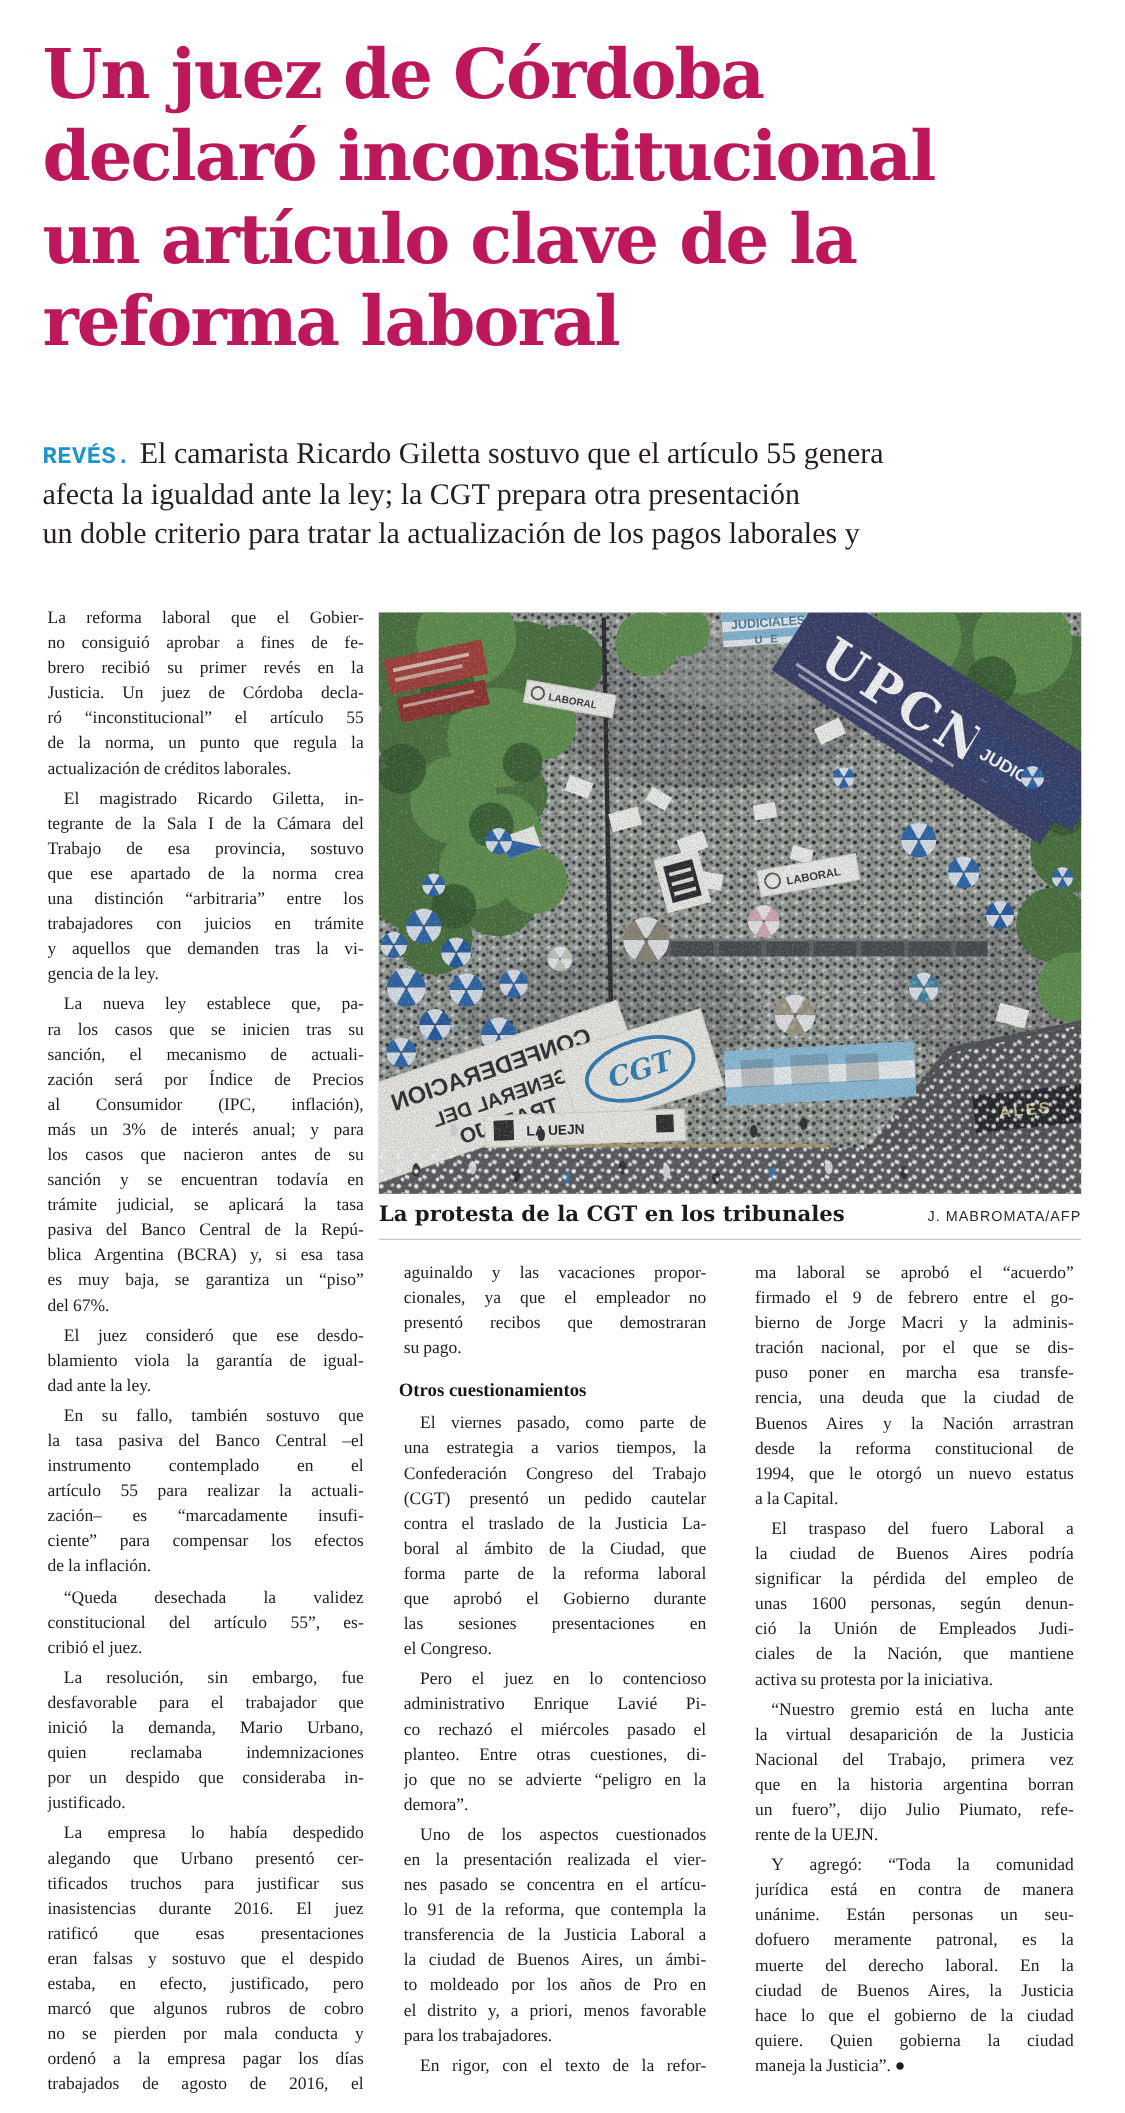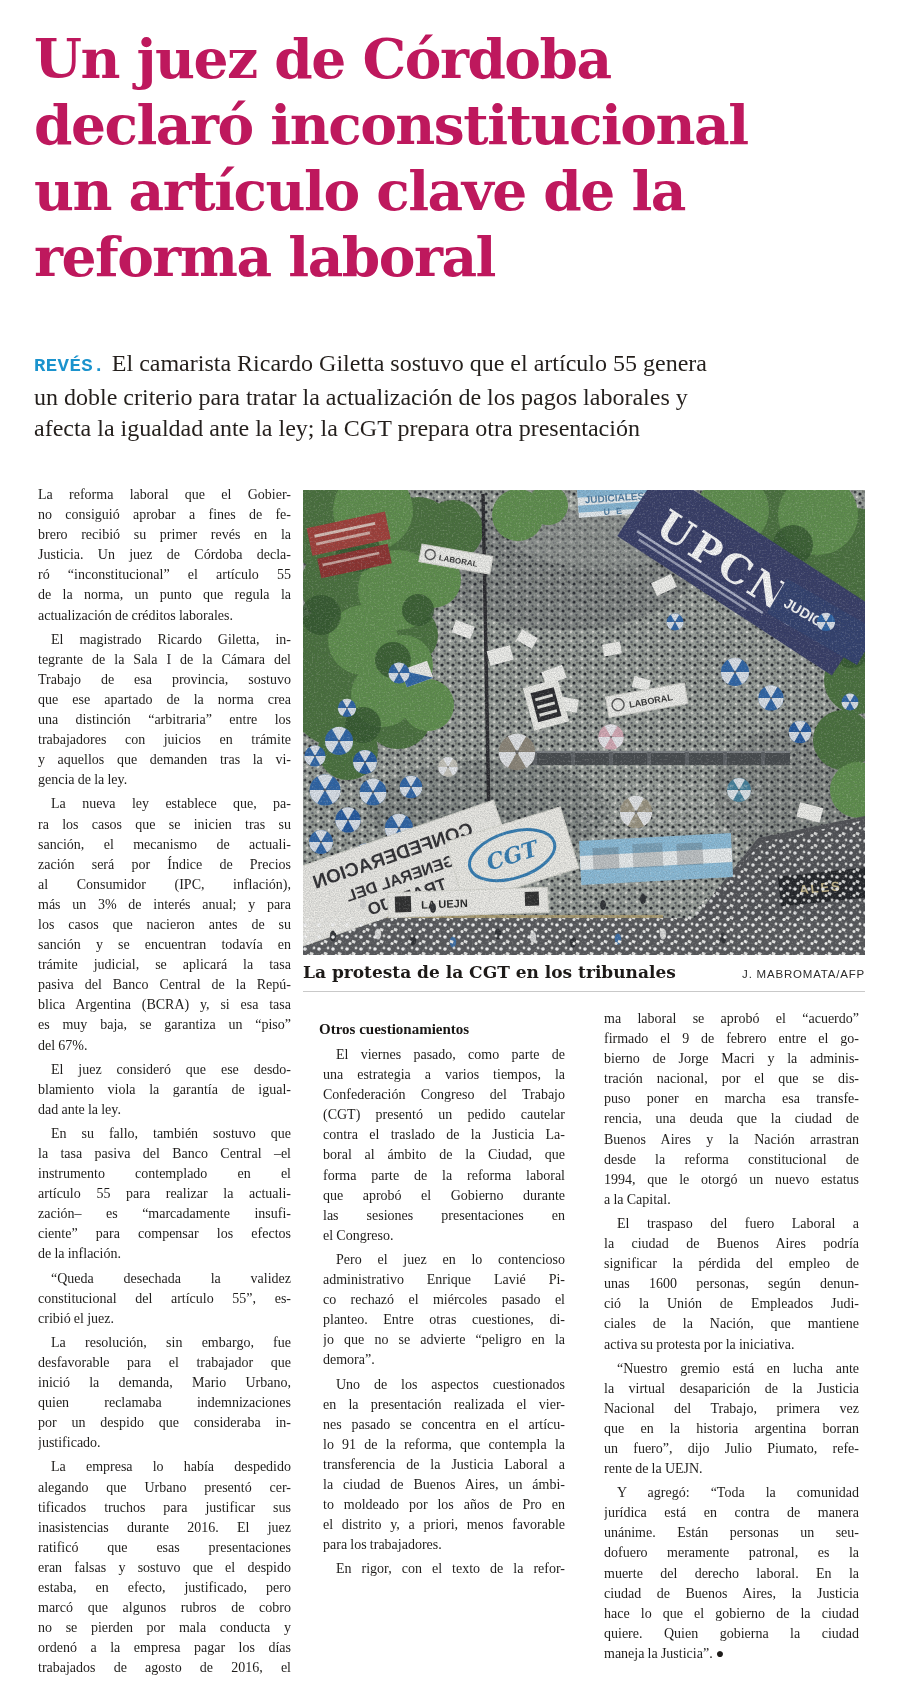--- a/index.html
+++ b/index.html
@@ -36,22 +36,22 @@
 
 <div class="headline">
   <div>Un juez de Córdoba</div>
   <div>declaró inconstitucional</div>
   <div>un artículo clave de la</div>
   <div>reforma laboral</div>
 </div>
 
 <div class="deck">
   <div><span class="kicker">REVÉS.</span><span>El camarista Ricardo Giletta sostuvo que el artículo 55 genera</span></div>
+  <div>afecta la igualdad ante la ley; la CGT prepara otra presentación</div>
   <div>un doble criterio para tratar la actualización de los pagos laborales y</div>
-  <div>afecta la igualdad ante la ley; la CGT prepara otra presentación</div>
 </div>
 
 <div class="col col1">
     <div class="para">
       <div class="line">La reforma laboral que el Gobier-</div>
       <div class="line">no consiguió aprobar a fines de fe-</div>
       <div class="line">brero recibió su primer revés en la</div>
       <div class="line">Justicia. Un juez de Córdoba decla-</div>
       <div class="line">ró “inconstitucional” el artículo 55</div>
       <div class="line">de la norma, un punto que regula la</div>
@@ -381,20 +381,26 @@
       <rect width="562" height="465" filter="url(#whitespeck)" opacity="0.45"></rect>
     </svg>
   </div>
   <div class="caption-row">
     <span class="caption">La protesta de la CGT en los tribunales</span>
     <span class="credit">J. MABROMATA/AFP</span>
   </div>
   <hr class="rule">
   <div class="cols23">
     <div class="col col2">
+        <div class="para">
+          <div class="line">aguinaldo y las vacaciones propor-</div>
+          <div class="line">cionales, ya que el empleador no</div>
+          <div class="line">presentó recibos que demostraran</div>
+          <div class="line last">su pago.</div>
+        </div>
         <div class="subhed">Otros cuestionamientos</div>
         <div class="para">
           <div class="line indent">El viernes pasado, como parte de</div>
           <div class="line">una estrategia a varios tiempos, la</div>
           <div class="line">Confederación Congreso del Trabajo</div>
           <div class="line">(CGT) presentó un pedido cautelar</div>
           <div class="line">contra el traslado de la Justicia La-</div>
           <div class="line">boral al ámbito de la Ciudad, que</div>
           <div class="line">forma parte de la reforma laboral</div>
           <div class="line">que aprobó el Gobierno durante</div>

